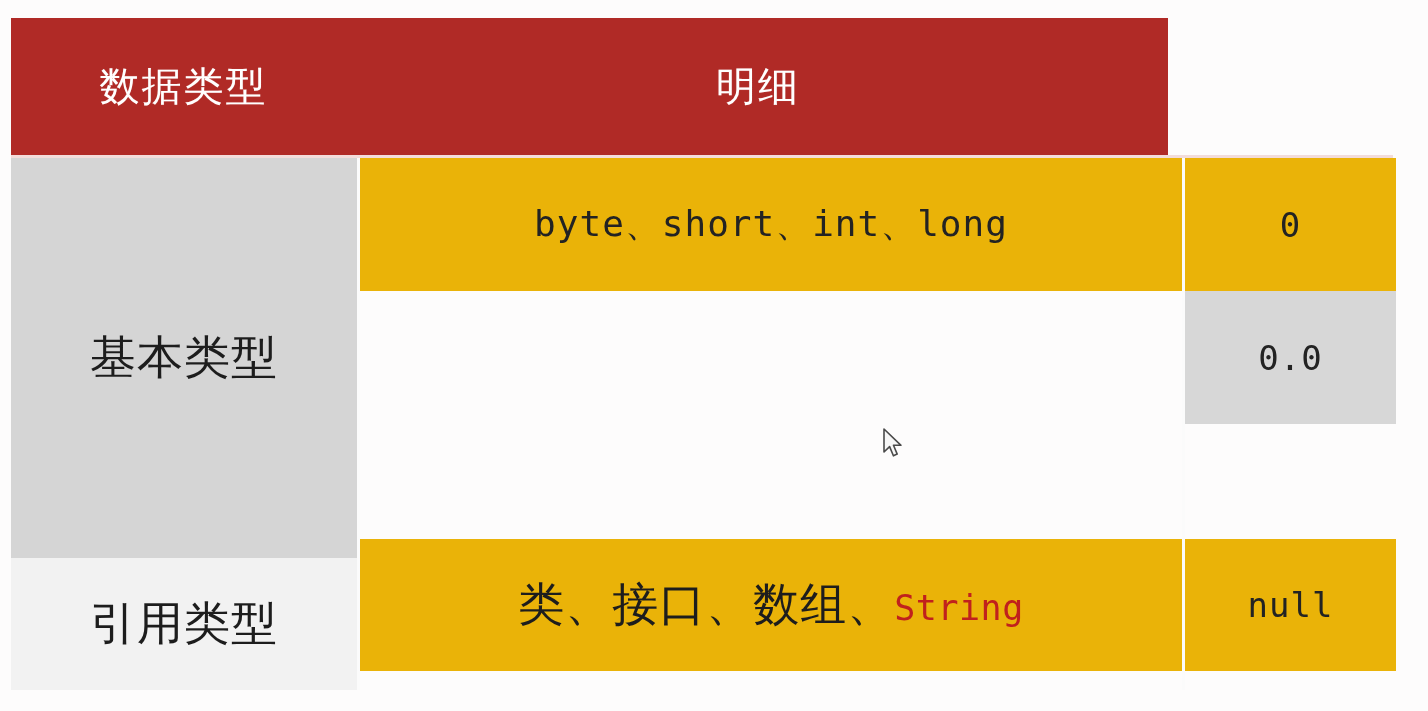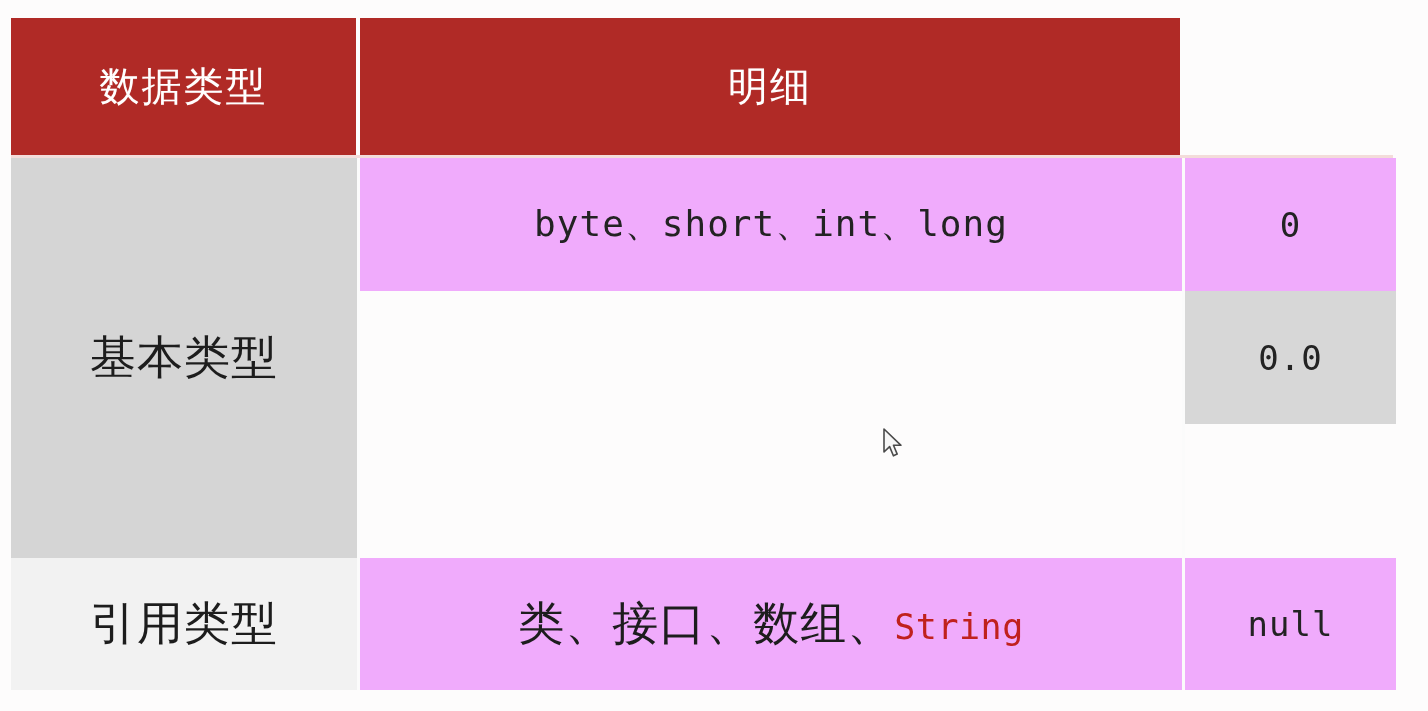--- a/index.html
+++ b/index.html
@@ -47,58 +47,58 @@
     color: #ffffff;
     display: flex;
     align-items: center;
     justify-content: center;
     font-size: 40px;
     letter-spacing: 2px;
     box-sizing: border-box;
     text-shadow: 0 0 1px rgba(255,255,255,0.25);
   }
   .hdr-c1 { left: 0px;    width: 345px; }
-  .hdr-c2 { left: 349px;  width: 820px; }
+  .hdr-c2 { left: 337px;  width: 820px; }
   .hdr-c3 { left: 1172px; width: 210px; }
 
   .hdr-underline {
     position: absolute;
     left: 0;
     top: 137px;
     width: 1382px;
     height: 3px;
     background: #f3dcda;
   }
 
   
   .body-row {
     position: absolute;
     left: 0;
     width: 1385px;
   }
   .r1 { top: 140px; height: 133px; }
   .r2 { top: 273px; height: 133px; }
   .r3 { top: 406px; height: 134px; }
-  .r4 { top: 540px; height: 132px; }
+  .r4 { top: 521px; height: 132px; }
 
   .cell {
     position: absolute;
     top: 0;
     height: 100%;
     display: flex;
     align-items: center;
     justify-content: center;
     box-sizing: border-box;
     color: #1e1e1e;
   }
 
   .c-detail { left: 349px;  width: 822px; }
   .c-value  { left: 1174px; width: 211px; }
 
-  .bg-light { background: #f0abfc; }
+  .bg-light { background: #eab308; }
   .bg-dark  { background: #d7d7d7; }
 
   
   .merge-cell {
     position: absolute;
     left: 0;
     width: 346px;
     display: flex;
     align-items: center;
     justify-content: center;

